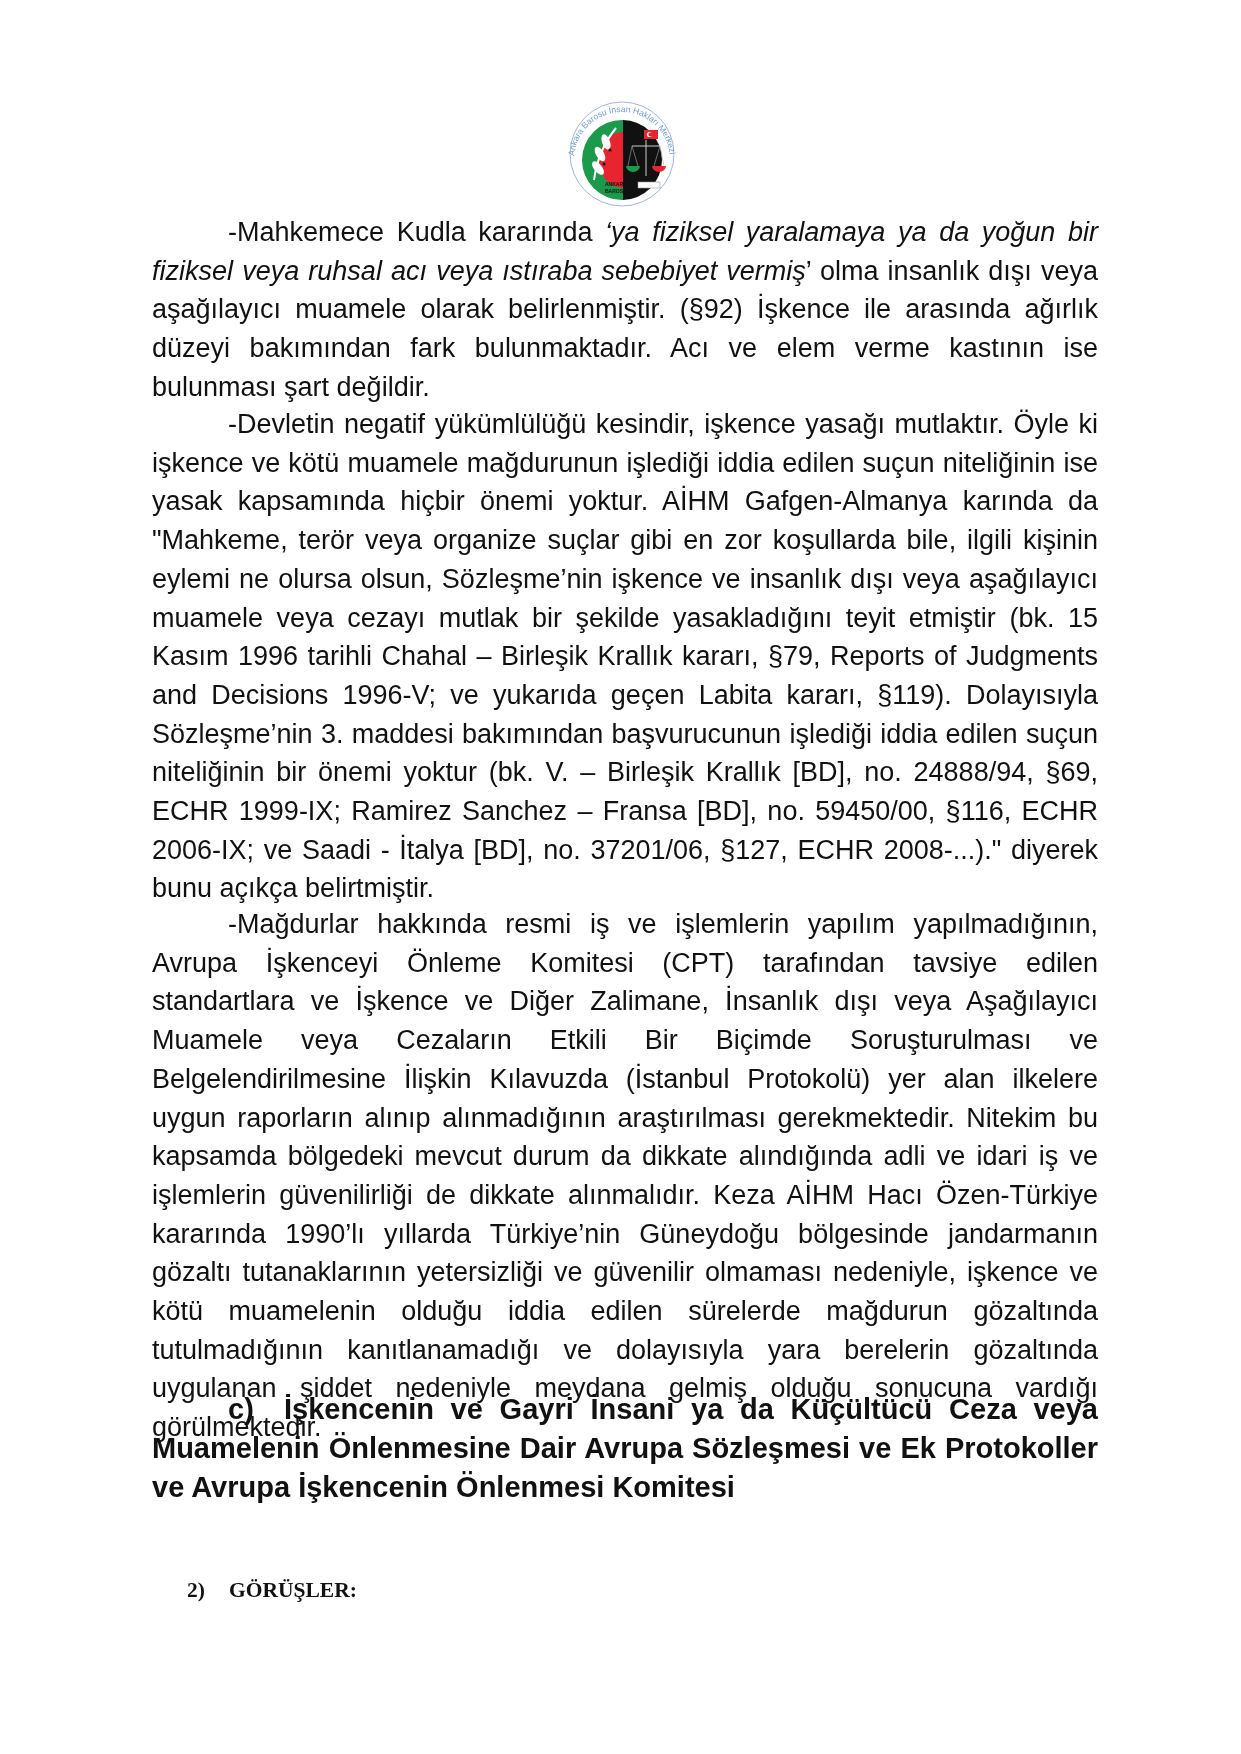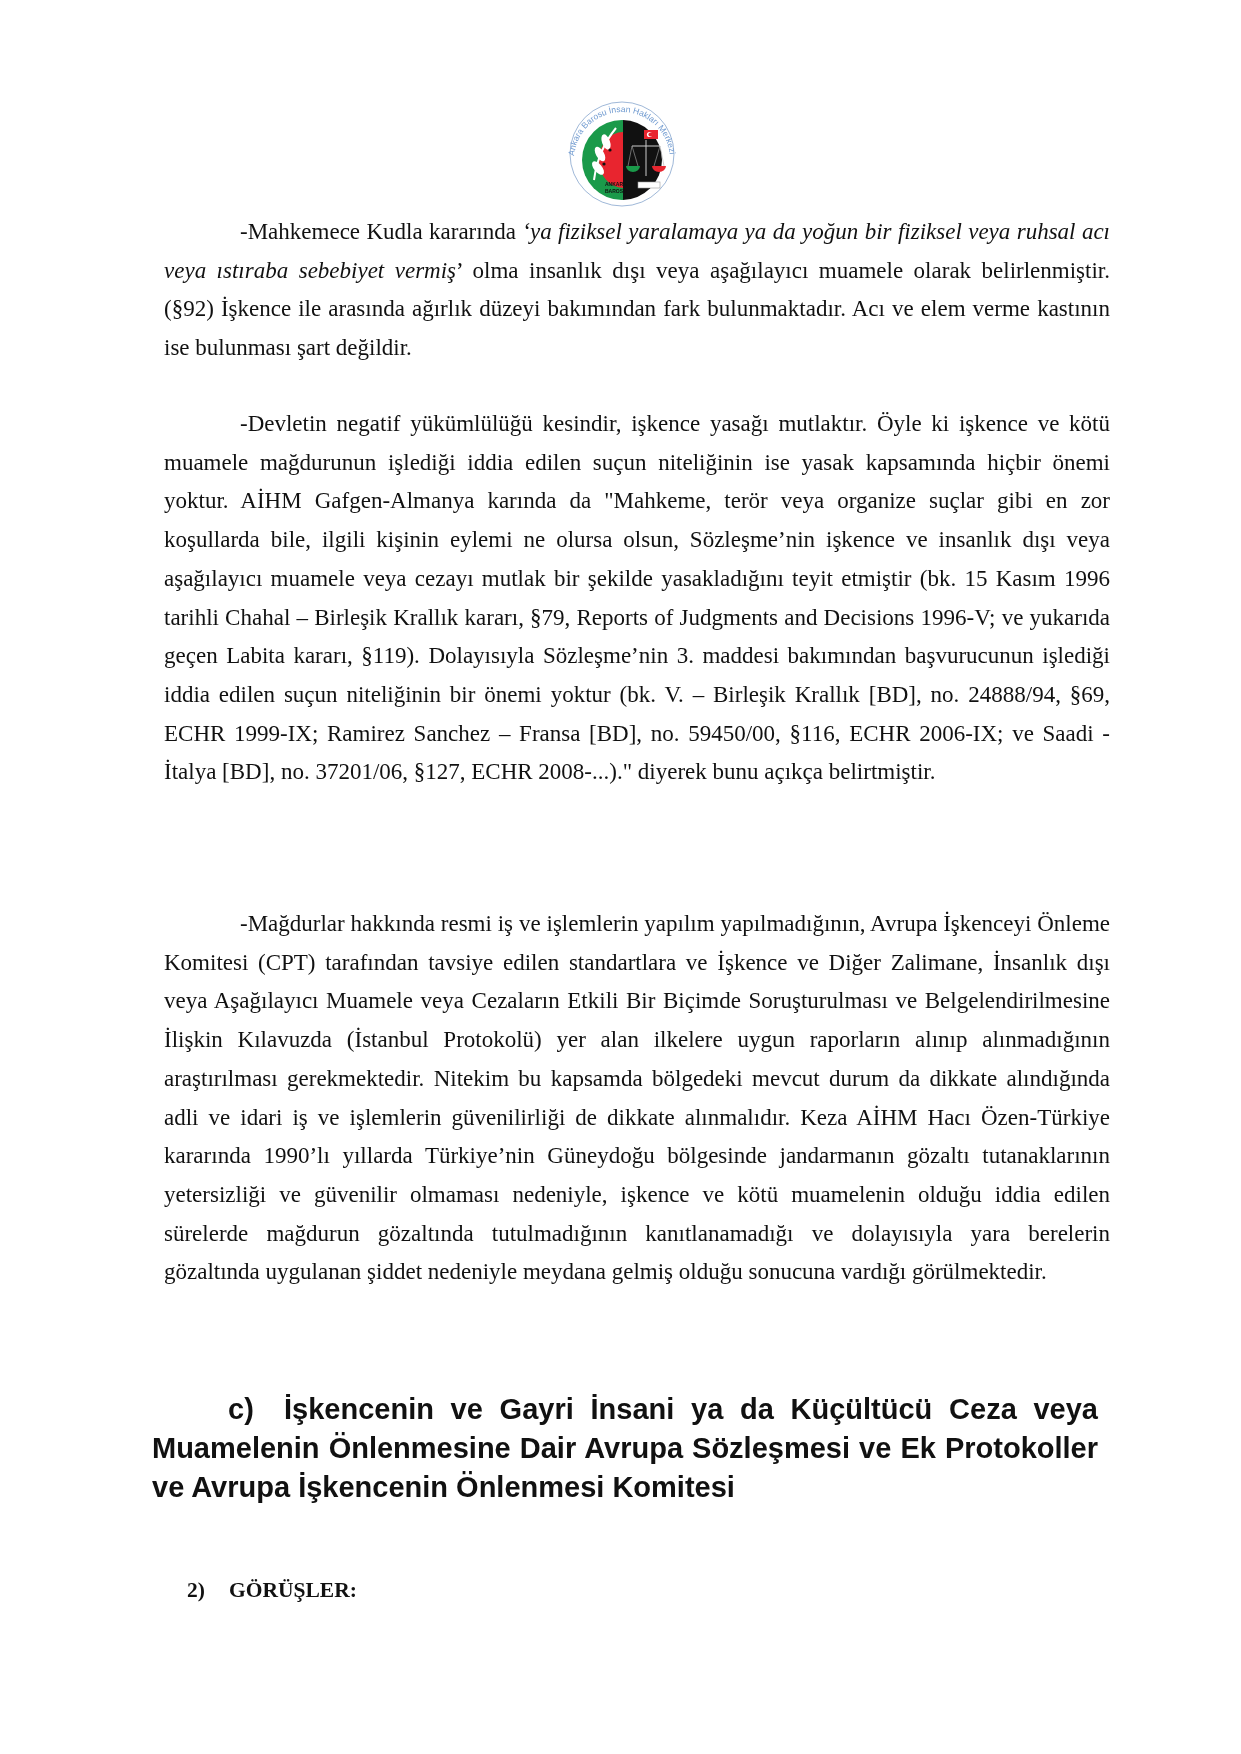--- a/index.html
+++ b/index.html
@@ -1,21 +1,21 @@
 <!DOCTYPE html>
 <html><head>
 <meta charset="utf-8">
 <style>
   html, body { margin: 0; padding: 0; background: #ffffff; }
   body { width: 1241px; height: 1754px; position: relative; overflow: hidden; }
   .page { position: absolute; left: 0; top: 0; width: 1241px; height: 1754px; background: #fff; }
   .logo { position: absolute; left: 560px; top: 90px; width: 124px; height: 118px; }
   .text-block {
-    position: absolute; left: 164px; width: 946px;
-    font-family: Liberation Serif, serif; font-size: 23px; line-height: 38.7px;
+    position: absolute; left: 152px; width: 946px;
+    font-family: Liberation Sans, sans-serif; font-size: 27px; line-height: 38.7px;
     color: #111; text-align: justify; text-align-last: left;
   }
   .text-block p { margin: 0; text-indent: 76px; }
   .text-block em { font-style: italic; }
   .p1 { top: 213px; }
   .p2 { top: 405px; }
   .p3 { top: 905px; }
   .heading-c {
     position: absolute; left: 152px; top: 1390px; width: 946px;
     font-family: Liberation Sans, sans-serif; font-weight: bold; font-size: 29px;

